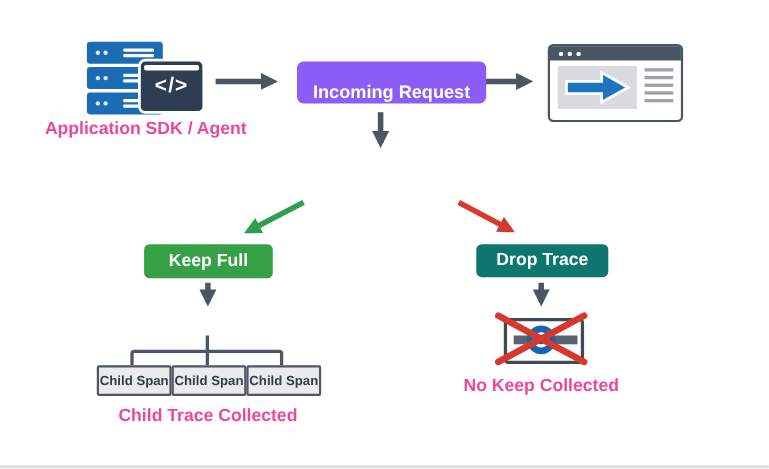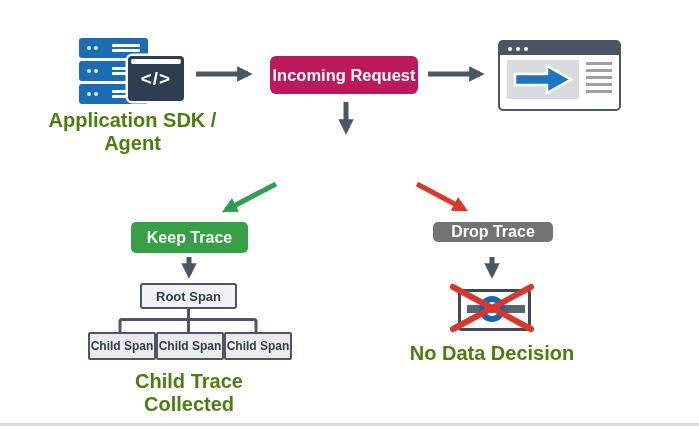--- a/index.html
+++ b/index.html
@@ -5,31 +5,31 @@
   html,body{margin:0;padding:0;background:#ffffff;}
   .canvas{
     position:relative;width:699px;height:426px;background:#ffffff;
     font-family:"Liberation Sans",sans-serif;overflow:hidden;
   }
   .abs{position:absolute;}
   svg{display:block;}
 
   
   .node{display:flex;align-items:center;justify-content:center;color:#fff;font-weight:bold;}
-  .node-request{left:270px;top:56px;width:148px;height:38px;background:#be185d;border-radius:6px;font-size:16.5px;}
+  .node-request{left:270px;top:56px;width:172px;height:38px;background:#8b5cf6;border-radius:6px;font-size:16.5px;align-items:flex-end;}
   .node-hex{left:257px;top:143px;width:178px;height:35px;background:#ef8b2b;font-size:16px;
     clip-path:polygon(8.5% 0,91.5% 0,100% 50%,91.5% 100%,8.5% 100%,0 50%);}
   .node-keep{left:131px;top:222px;width:117px;height:31px;background:#36a046;border-radius:5px;font-size:16px;}
-  .node-drop{left:433px;top:222px;width:120px;height:20px;background:#737373;border-radius:5px;font-size:16px;}
+  .node-drop{left:433px;top:222px;width:120px;height:30px;background:#0f766e;border-radius:5px;font-size:16px;}
   .node-root{left:140px;top:283px;width:93px;height:22px;background:#f0f2f3;border:2px solid #4d5662;
     border-radius:3px;color:#323d4a;font-size:13px;font-weight:bold;}
   .node-child{top:332px;width:64px;height:24px;background:#e9ebed;border:2px solid #4d5662;
     border-radius:2px;color:#323d4a;font-size:12px;font-weight:bold;}
 
-  .caption{color:#4d7c0f;font-weight:bold;font-size:20px;text-align:center;}
+  .caption{color:#ec4899;font-weight:bold;font-size:16px;text-align:center;}
 
   
   .srv-row{left:79px;width:69px;height:20px;background:#1b6cb3;border-radius:3px;}
   .srv-dot{position:absolute;top:8px;width:4px;height:4px;border-radius:50%;background:#dcebf7;}
   .srv-line{position:absolute;right:8px;height:2.5px;width:28px;background:#ffffff;border-radius:1px;}
   .code-win{left:128px;top:56px;width:56px;height:45px;background:#2e3d52;border-radius:4px;
     box-shadow:0 0 0 2.5px #ffffff;color:#fff;display:flex;align-items:center;justify-content:center;
     font-weight:bold;font-size:19px;letter-spacing:1px;}
   .code-titlebar{position:absolute;top:3px;left:3px;right:3px;height:5px;background:#ffffff;border-radius:2px;}
 
@@ -126,29 +126,26 @@
     </span>
     <span class="browser-line" style="top:20px"></span>
     <span class="browser-line" style="top:27px"></span>
     <span class="browser-line" style="top:34px"></span>
     <span class="browser-line" style="top:41px"></span>
     <span class="browser-line" style="top:48px"></span>
   </div>
 
 
   <div class="abs node node-keep">
-    <span>Keep Trace</span>
+    <span>Keep Full</span>
   </div>
   <div class="abs node node-drop">
     <span>Drop Trace</span>
   </div>
 
-  <div class="abs node node-root">
-    <span>Root Span</span>
-  </div>
   <div class="abs node node-child" style="left:88px">
     <span>Child Span</span>
   </div>
   <div class="abs node node-child" style="left:156px">
     <span>Child Span</span>
   </div>
   <div class="abs node node-child" style="left:224px">
     <span>Child Span</span>
   </div>
   <div class="abs caption" style="left:88px;top:370px;width:202px">Child Trace Collected</div>
@@ -160,16 +157,16 @@
         <span class="donut-m">
           <span class="donut-i"></span>
         </span>
       </span>
     </span>
     <svg class="abs" style="left:-2px;top:-2px;overflow:visible" width="84" height="52" viewBox="0 0 84 52">
       <line x1="2" y1="4" x2="80" y2="46" stroke="#d8372c" stroke-width="6" stroke-linecap="round"></line>
       <line x1="80" y1="4" x2="2" y2="46" stroke="#d8372c" stroke-width="6" stroke-linecap="round"></line>
     </svg>
   </div>
-  <div class="abs caption" style="left:392px;top:342px;width:200px">No Data Decision</div>
+  <div class="abs caption" style="left:392px;top:342px;width:200px">No Keep Collected</div>
 
   <div class="abs bottom-edge"></div>
 </div>
 
 </body></html>

